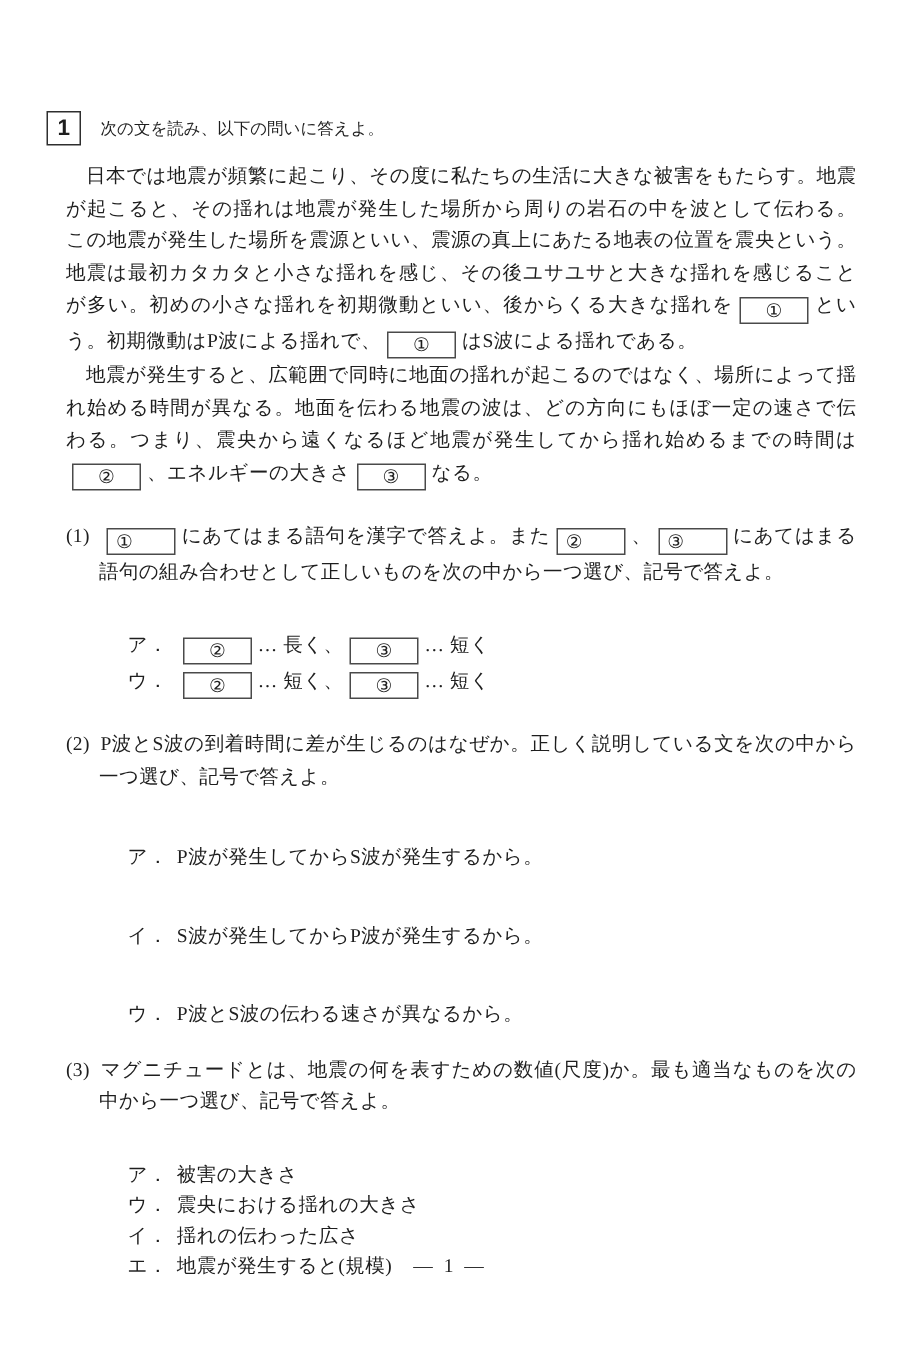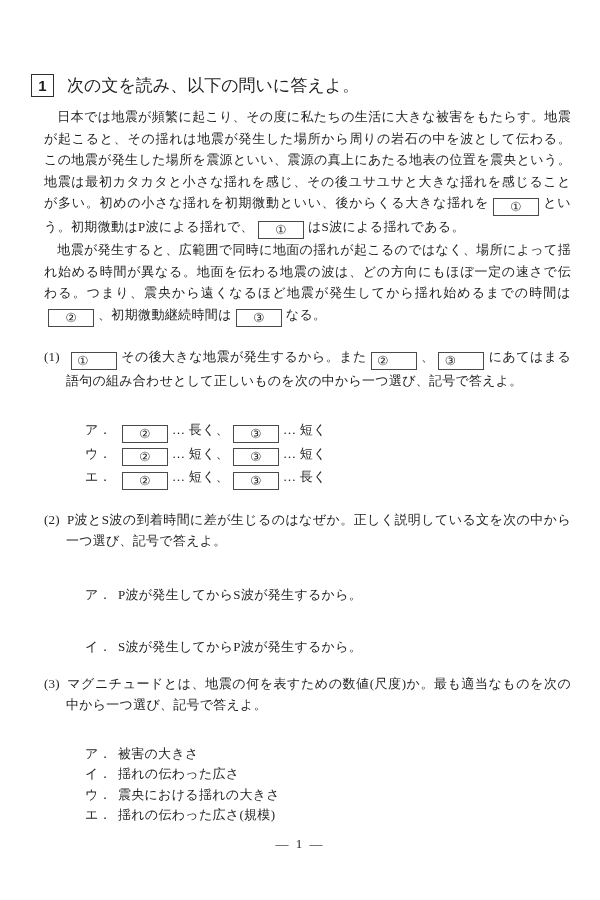--- a/index.html
+++ b/index.html
@@ -26,21 +26,21 @@
     display: inline-flex;
     align-items: center;
     justify-content: center;
     width: 23px; height: 23px;
     border: 1.5px solid #2e2e2e;
     font-size: 15px;
     font-weight: bold;
     font-family: "Liberation Sans", sans-serif;
     flex: 0 0 auto;
   }
-  .qheader-text { font-size: 17px; }
+  .qheader-text { font-size: 11px; }
   .para {
     margin: 9px 0 0 14px;
     width: 527px;
     font-size: 13px;
     line-height: 21.5px;
     text-align: justify;
     letter-spacing: 0.35px;
   }
   .para.cont { margin-top: 0; }
   .blank {
@@ -86,41 +86,41 @@
 
 <div class="sheet">
 
   <div class="qheader">
     <span class="qnum-box">1</span>
     <span class="qheader-text">次の文を読み、以下の問いに答えよ。</span>
   </div>
 
   <p class="para"><span>　日本では地震が頻繁に起こり、その度に私たちの生活に大きな被害をもたらす。地震が起こると、その揺れは地震が発生した場所から周りの岩石の中を波として伝わる。この地震が発生した場所を震源といい、震源の真上にあたる地表の位置を震央という。地震は最初カタカタと小さな揺れを感じ、その後ユサユサと大きな揺れを感じることが多い。初めの小さな揺れを初期微動といい、後からくる大きな揺れを</span><span class="blank"><span>①</span></span><span>という。初期微動はP波による揺れで、</span><span class="blank"><span>①</span></span><span>はS波による揺れである。</span></p>
 
-  <p class="para cont"><span>　地震が発生すると、広範囲で同時に地面の揺れが起こるのではなく、場所によって揺れ始める時間が異なる。地面を伝わる地震の波は、どの方向にもほぼ一定の速さで伝わる。つまり、震央から遠くなるほど地震が発生してから揺れ始めるまでの時間は</span><span class="blank"><span>②</span></span><span>、初期微動継続時間は</span><span class="blank"><span>③</span></span><span>なる。</span></p>
+  <p class="para cont"><span>　地震が発生すると、広範囲で同時に地面の揺れが起こるのではなく、場所によって揺れ始める時間が異なる。地面を伝わる地震の波は、どの方向にもほぼ一定の速さで伝わる。つまり、震央から遠くなるほど地震が発生してから揺れ始めるまでの時間は</span><span class="blank"><span>②</span></span><span>、エネルギーの大きさ</span><span class="blank"><span>③</span></span><span>なる。</span></p>
 
-  <div class="question"><span class="qlabel">(1)</span><span class="blank"><span>①</span></span><span>その後大きな地震が発生するから。また</span><span class="blank"><span>②</span></span><span>、</span><span class="blank"><span>③</span></span><span>にあてはまる語句の組み合わせとして正しいものを次の中から一つ選び、記号で答えよ。</span></div>
+  <div class="question"><span class="qlabel">(1)</span><span class="blank"><span>①</span></span><span>にあてはまる語句を漢字で答えよ。また</span><span class="blank"><span>②</span></span><span>、</span><span class="blank"><span>③</span></span><span>にあてはまる語句の組み合わせとして正しいものを次の中から一つ選び、記号で答えよ。</span></div>
 
   <div class="choices">
     <div class="choice-row"><span class="letter">ア．</span><span class="blank"><span>②</span></span><span>… 長く、</span><span class="blank"><span>③</span></span><span>… 短く</span></div>
     <div class="choice-row"><span class="letter">ウ．</span><span class="blank"><span>②</span></span><span>… 短く、</span><span class="blank"><span>③</span></span><span>… 短く</span></div>
-    <div class="choice-row"><span class="letter">エ．</span><span class="blank"><span>②</span></span><span>… 短く、</span><span class="blank"><span>③</span></span><span>… 長く</span></div>
   </div>
 
   <div class="question"><span class="qlabel">(2)</span><span>P波とS波の到着時間に差が生じるのはなぜか。正しく説明している文を次の中から一つ選び、記号で答えよ。</span></div>
 
   <div class="choices tight" style="margin-top:18px">
     <div class="choice-row"><span class="letter">ア．</span><span>P波が発生してからS波が発生するから。</span></div>
     <div class="choice-row"><span class="letter">イ．</span><span>S波が発生してからP波が発生するから。</span></div>
+    <div class="choice-row"><span class="letter">ウ．</span><span>P波とS波の伝わる速さが異なるから。</span></div>
   </div>
 
   <div class="question" style="margin-top:16px"><span class="qlabel">(3)</span><span>マグニチュードとは、地震の何を表すための数値(尺度)か。最も適当なものを次の中から一つ選び、記号で答えよ。</span></div>
 
   <div class="choices med" style="">
     <div class="choice-row"><span class="letter">ア．</span><span>被害の大きさ</span></div>
+    <div class="choice-row"><span class="letter">ウ．</span><span>震央における揺れの大きさ</span></div>
     <div class="choice-row"><span class="letter">イ．</span><span>揺れの伝わった広さ</span></div>
-    <div class="choice-row"><span class="letter">ウ．</span><span>震央における揺れの大きさ</span></div>
-    <div class="choice-row"><span class="letter">エ．</span><span>揺れの伝わった広さ(規模)</span></div>
+    <div class="choice-row"><span class="letter">エ．</span><span>地震が発生すると(規模)</span></div>
   </div>
 
   <div class="footer-page">— 1 —</div>
 
 </div>
 
 </body></html>

